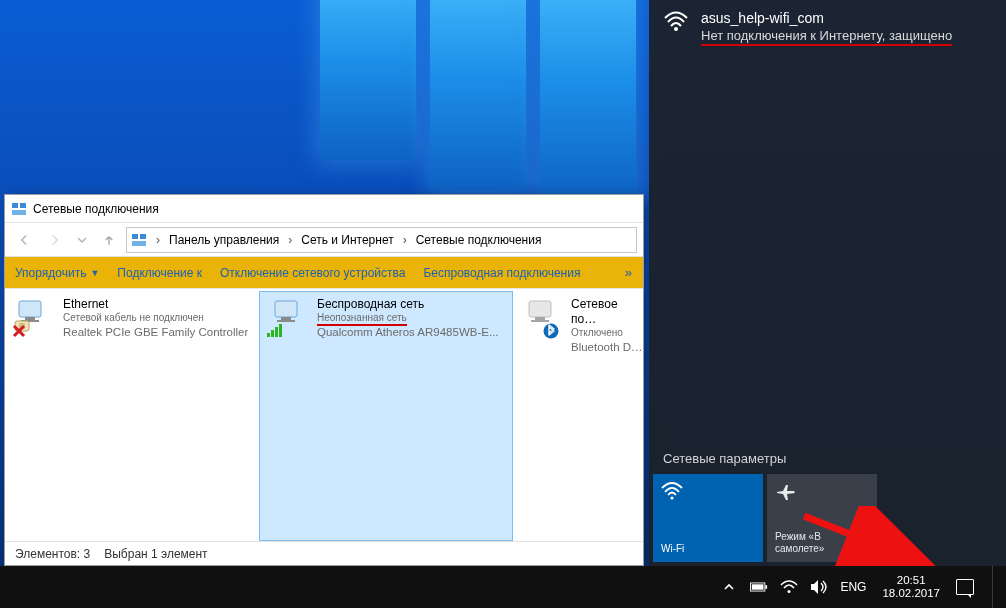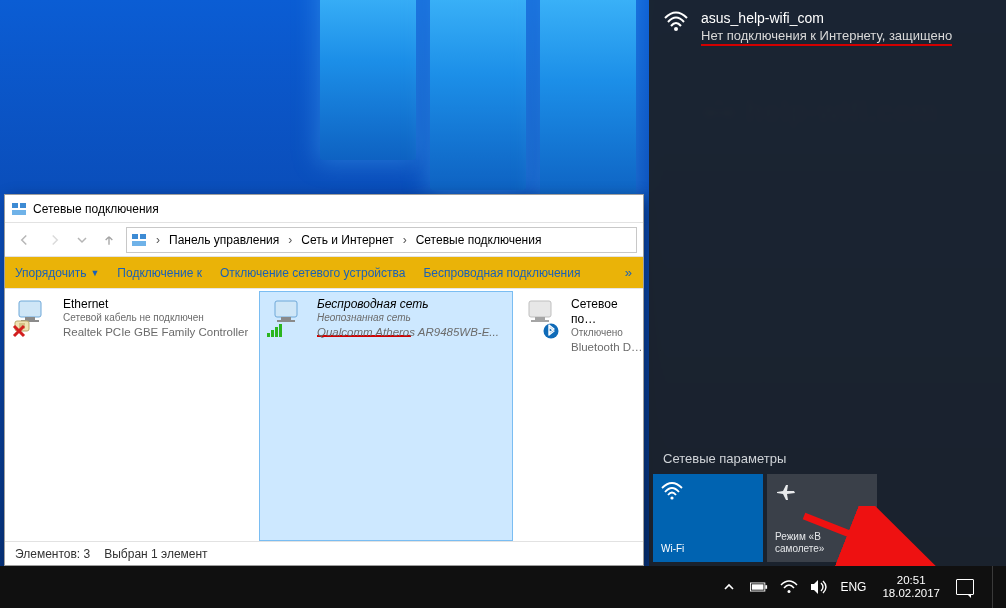--- a/index.html
+++ b/index.html
@@ -72,27 +72,27 @@
   .cmdbar .cmd .dd { font-size:9px; color:#1a61b6; }
   .cmdbar .spacer{flex:1}
   .cmdbar .chevrons{ color:#1a61b6; font-size:13px; letter-spacing:-3px; padding-right:4px;}
 
   .content {
     flex: 1; padding: 2px 0 0 0; overflow: hidden; display:flex;
   }
   .conn-item {
     display:flex; align-items:flex-start; gap:10px; padding: 6px 8px; width: 255px;
   }
-  .conn-item.selected { background: #cde8ff; outline: 1px solid #7abdf2; outline-offset:-1px;font-style:italic;}
+  .conn-item.selected { background: #cde8ff; outline: 1px solid #7abdf2; outline-offset:-1px;}
   .conn-icon { width: 40px; height: 40px; position: relative; flex-shrink:0; }
   .conn-text { display:flex; flex-direction:column; line-height:1.25; }
   .conn-text .l1 { color:#000; }
   .conn-text .l2 { color:#6b6b6b; font-size:10px; }
   .conn-text .l3 { color:#6b6b6b; font-size:11.5px; white-space:nowrap; overflow:hidden; text-overflow:ellipsis; max-width:195px; }
-  .underline-red { border-bottom: 2px solid #d20000; padding-bottom:12px; }
+  .underline-red { border-bottom: 2px solid #d20000; padding-bottom:1px; }
 
   .statusbar {
     height: 24px; border-top: 1px solid #e2e2e2; display:flex; align-items:center; gap:14px;
     padding: 0 10px; color:#333; font-size:12px;
   }
 
   
   .flyout {
     position: absolute; right: 0; top: 0; width: 357px; height: 566px;
     background: rgba(28,33,40,0.94); color:#fff;

